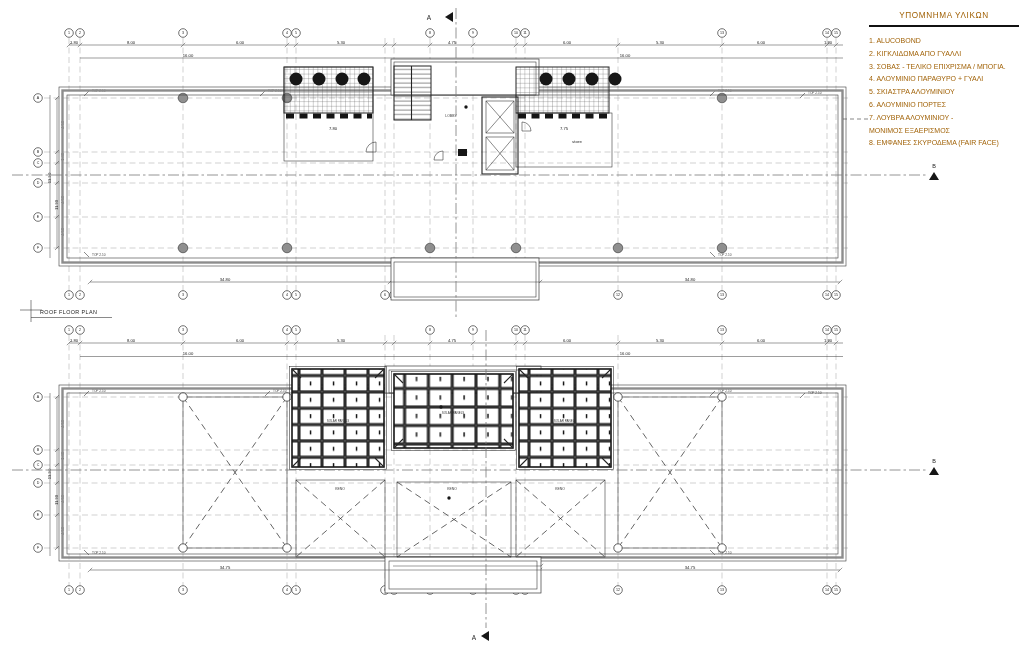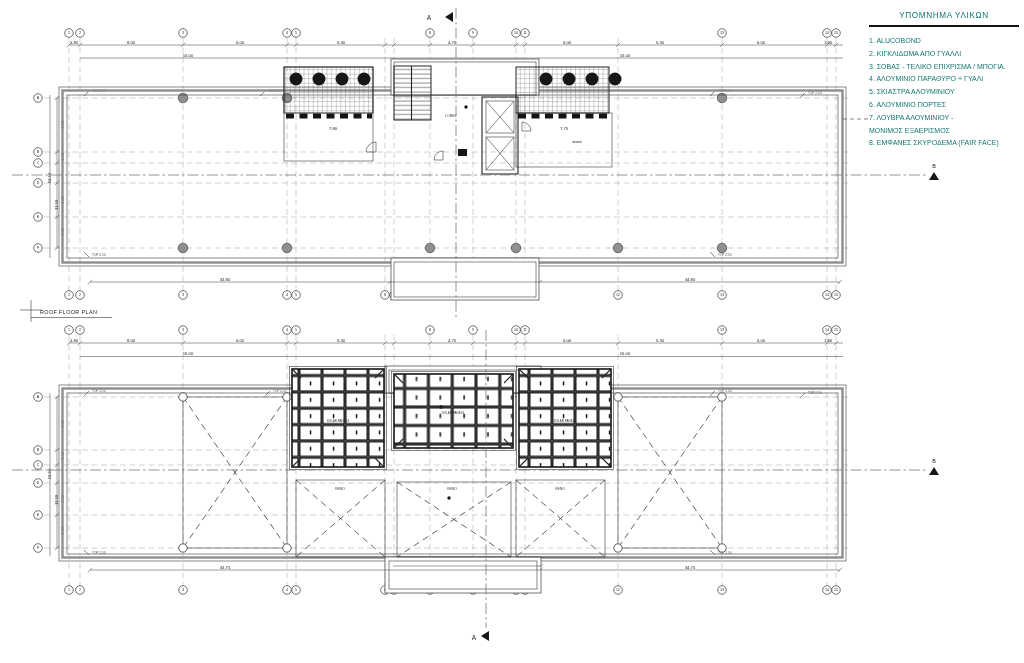--- a/index.html
+++ b/index.html
@@ -22,21 +22,21 @@
   .openc{fill:#fff;stroke:#333;stroke-width:.8;}
   text{fill:#1d1d1d;}
   .dim{font-size:4.2px;text-anchor:middle;}
   .bub{font-size:3.6px;text-anchor:middle;}
   .note{font-size:3.2px;fill:#444;}
   .room{font-size:4.4px;text-anchor:middle;}
   .tinylbl{font-size:3.4px;text-anchor:middle;fill:#333;}
   .seclbl{font-size:6.5px;text-anchor:middle;}
   .planlbl{font-size:5.4px;letter-spacing:.4px;fill:#222;}
   
-  .legend{position:absolute;left:869px;top:11px;width:150px;color:#0f766e;}
+  .legend{position:absolute;left:869px;top:11px;width:150px;color:#a16207;}
   .legend-title{text-align:center;font-size:8.2px;letter-spacing:.6px;padding-bottom:5px;}
   .legend-rule{height:0;border-bottom:2.6px solid #111;margin-bottom:8px;}
   .legend-item{font-size:7px;line-height:12.8px;white-space:pre-line;}
 </style>
 </head>
 <body>
 
 <div class="sheet">
 <svg width="1024" height="663" viewBox="0 0 1024 663">
   <defs>

